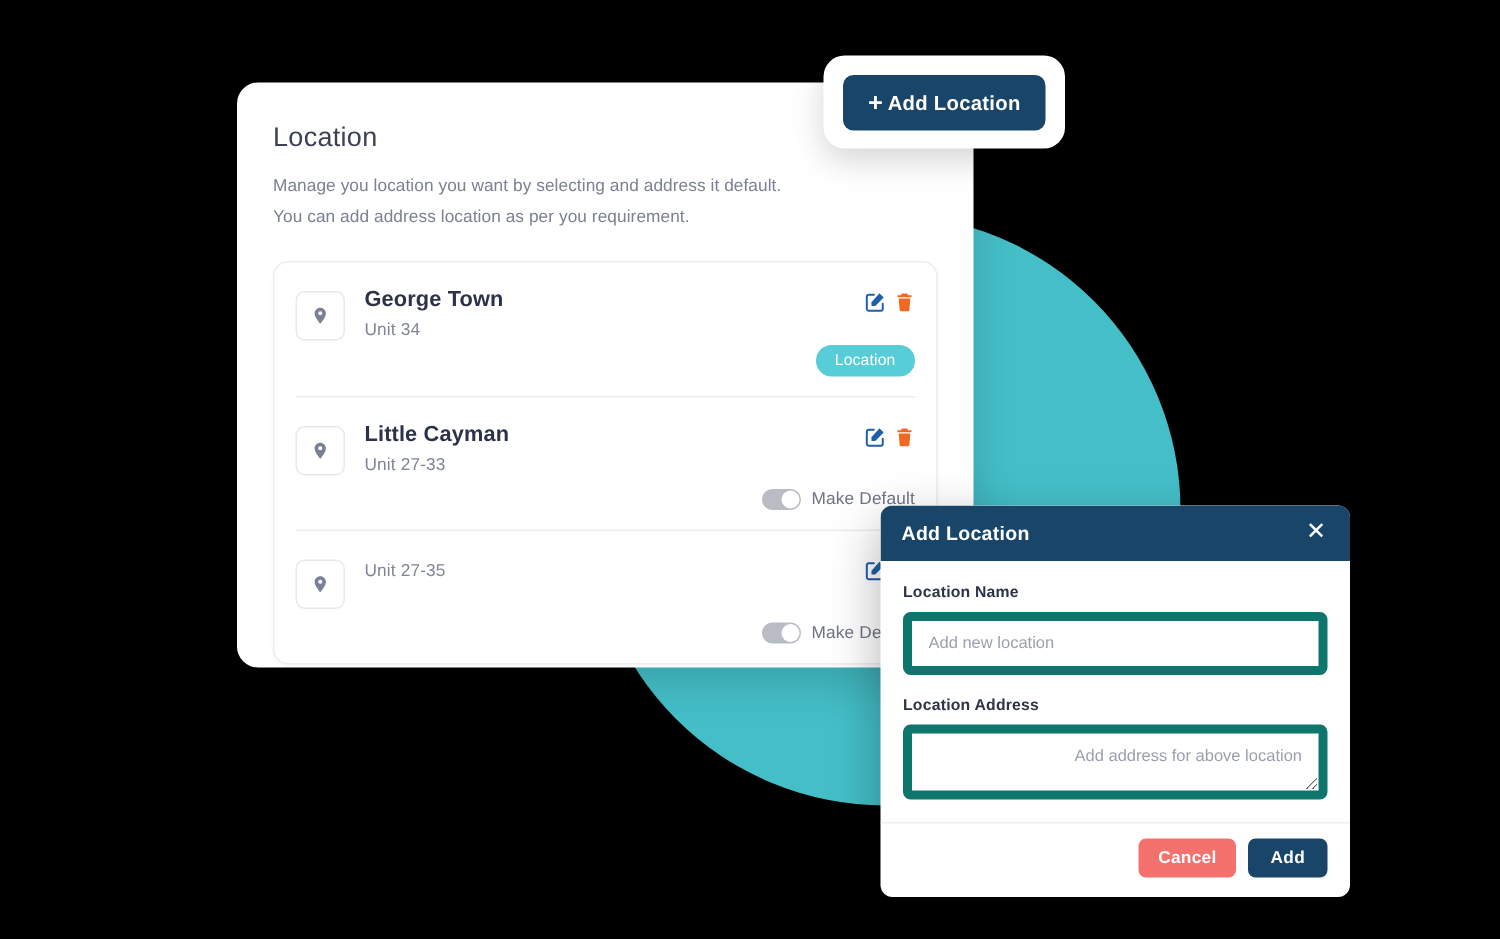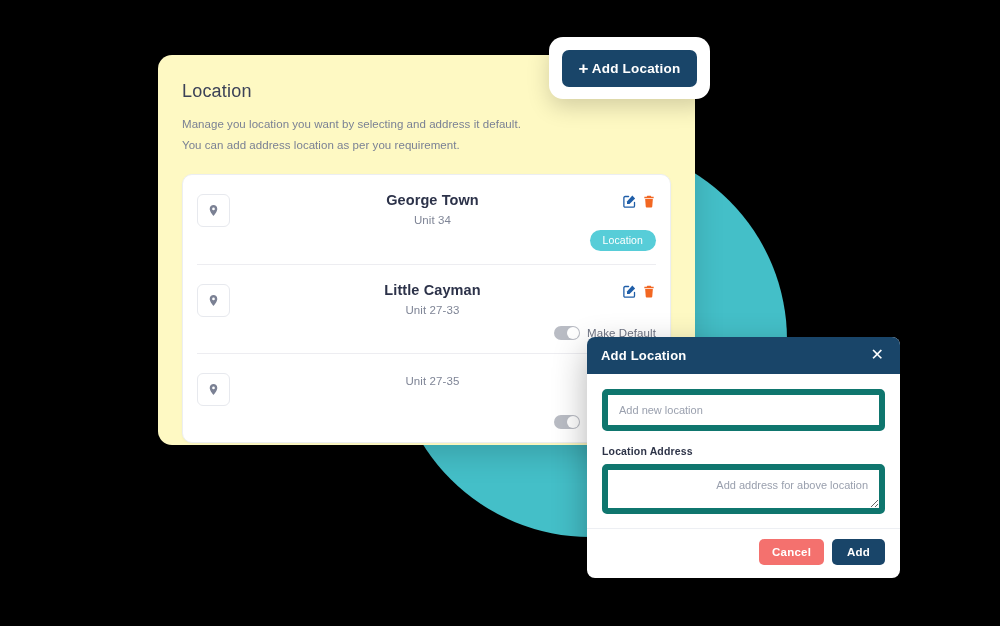--- a/index.html
+++ b/index.html
@@ -23,23 +23,23 @@
     border-radius: 50%;
     background: #44bfc8;
     z-index: 1;
   }
 
   
   #location-card {
     position: absolute;
     left: 158px;
     top: 55px;
-    width: 537px;
+    width: 491px;
     height: 390px;
-    background: #fef9c3;
+    background: #ffffff;
     border-radius: 14px;
     box-shadow: 0 10px 30px rgba(0,0,0,0.16);
     z-index: 3;
     padding: 26px 24px 0 24px;
     overflow: hidden;
   }
 
   #page-title {
     font-size: 18px;
     color: #3c4257;
@@ -62,21 +62,20 @@
     border-radius: 10px;
     background: #ffffff;
     box-shadow: 0 1px 3px rgba(0,0,0,0.04);
     padding: 0 14px;
   }
 
   .location-row {
     position: relative;
     padding: 16px 0 13px 0;
     min-height: 89px;
-    text-align: center;
   }
   .location-row + .location-row { border-top: 1px solid #ededf1; }
 
   .row-head { display: flex; align-items: flex-start; }
 
   .pin-box {
     width: 33px;
     height: 33px;
     min-width: 33px;
     border: 1px solid #e7e9ee;
@@ -399,20 +398,21 @@
 </div>
 
 <div id="add-location-modal">
 
   <div id="modal-header">
     <span id="modal-title">Add Location</span>
     <button id="modal-close">✕</button>
   </div>
 
   <div id="modal-body">
+    <label class="field-label">Location Name</label>
     <input class="text-input" type="text" placeholder="Add new location" style="">
 
     <div class="field-gap"></div>
 
     <label class="field-label">Location Address</label>
     <textarea class="text-area" placeholder="Add address for above location" style=""></textarea>
   </div>
 
   <div id="modal-footer">
     <button class="btn" id="cancel-button">Cancel</button>

